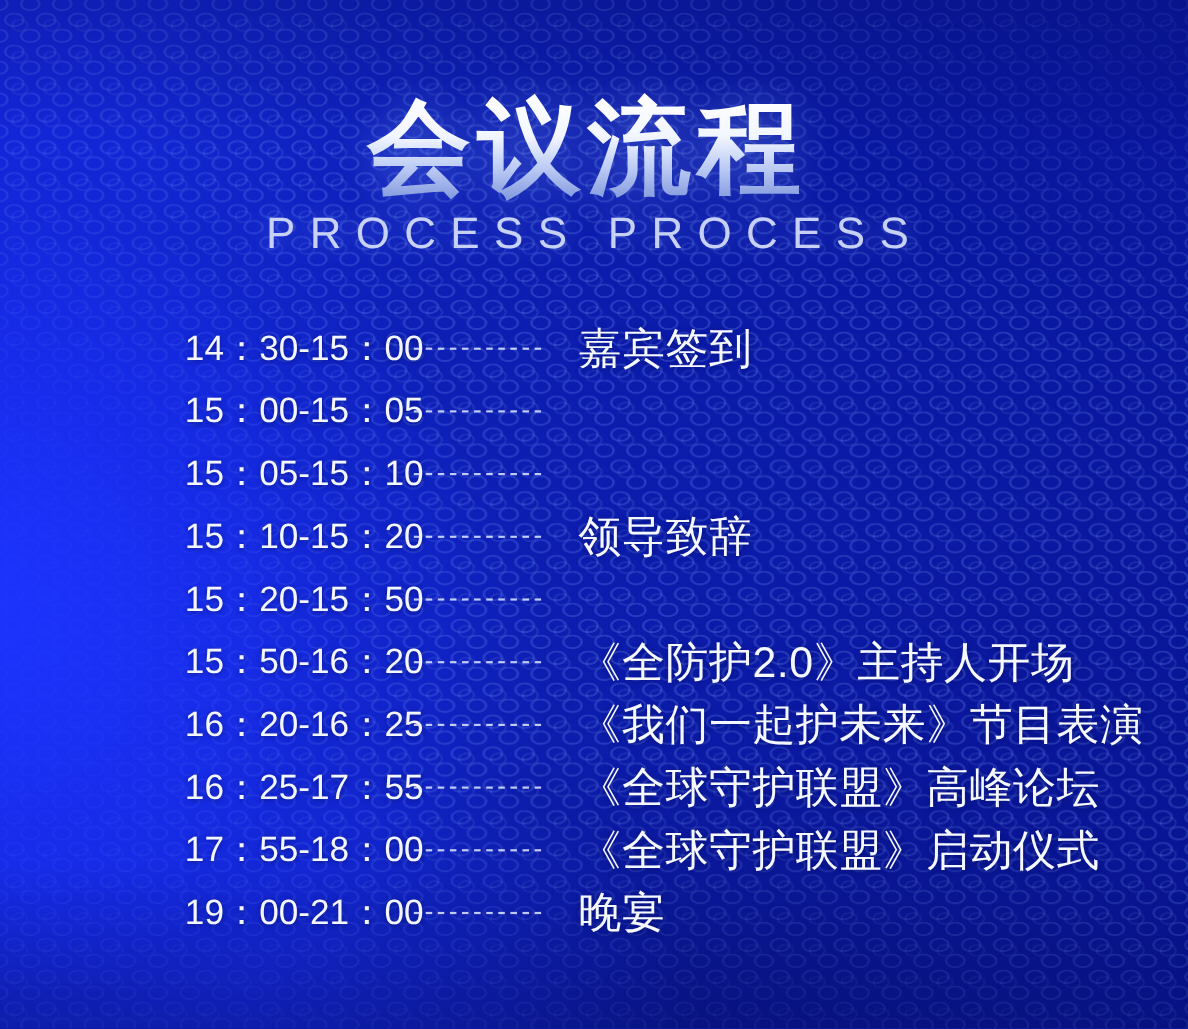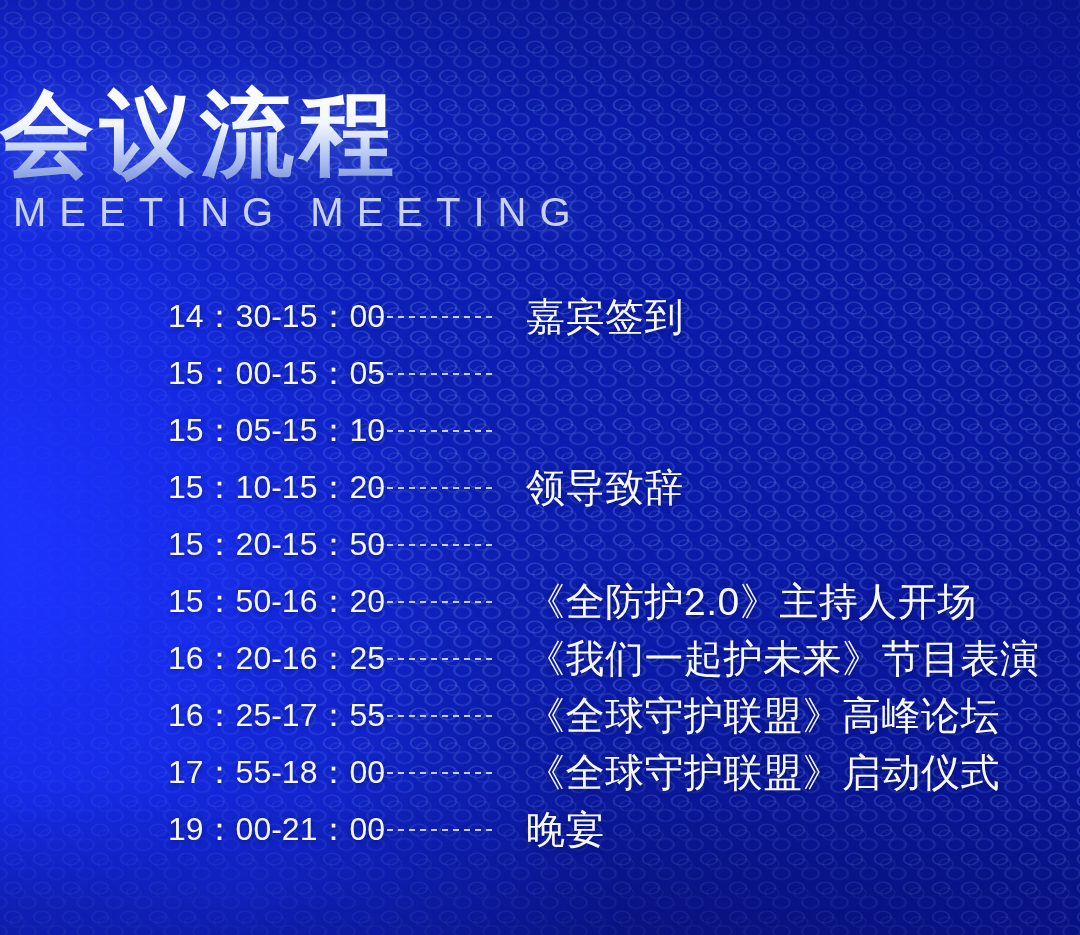--- a/index.html
+++ b/index.html
@@ -68,21 +68,21 @@
       linear-gradient(to top, rgba(6,14,110,0.40) 0%, rgba(6,14,110,0.0) 16%);
   }
 
   
 
   .header {
     position: absolute;
     left: 0;
     right: 12px;
     top: 84px;
-    text-align: left;
+    text-align: center;
     z-index: 4;
   }
 
   .title-cn {
     font-size: 94px;
     line-height: 1.06;
     font-weight: 700;
     letter-spacing: 6px;
     margin: 0;
     background: linear-gradient(to bottom, #ffffff 0%, #f2f6ff 40%, #b9c9f4 70%, #7e95db 100%);
@@ -157,21 +157,21 @@
 <div id="poster">
 
   <div class="bg-base"></div>
   <div class="bg-scales"></div>
   <div class="bg-scales-2"></div>
   <div class="bg-wash"></div>
   <div class="bg-vignette"></div>
 
   <div class="header">
     <h1 class="title-cn">会议流程</h1>
-    <div class="title-en">MEETING MEETING</div>
+    <div class="title-en">PROCESS PROCESS</div>
   </div>
 
   <div class="schedule" id="schedule">
       <div class="row">
         <div class="time">14：30-15：00</div>
         <div class="dots"></div>
         <div class="item">嘉宾签到</div>
       </div>
       <div class="row">
         <div class="time">15：00-15：05</div>

